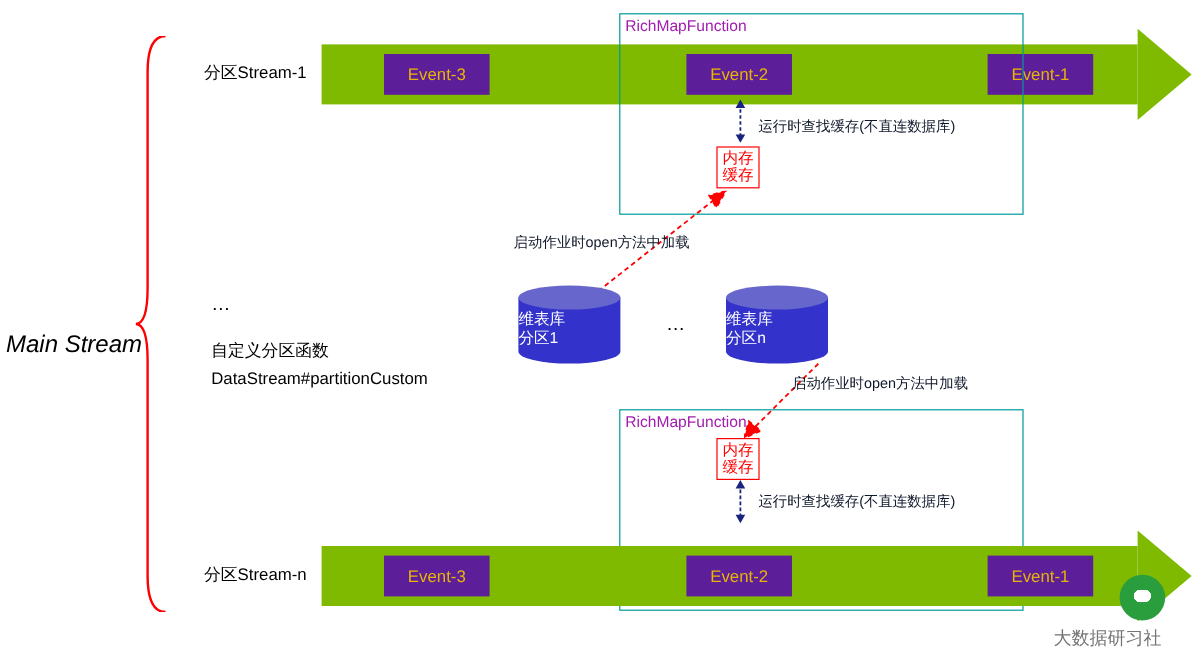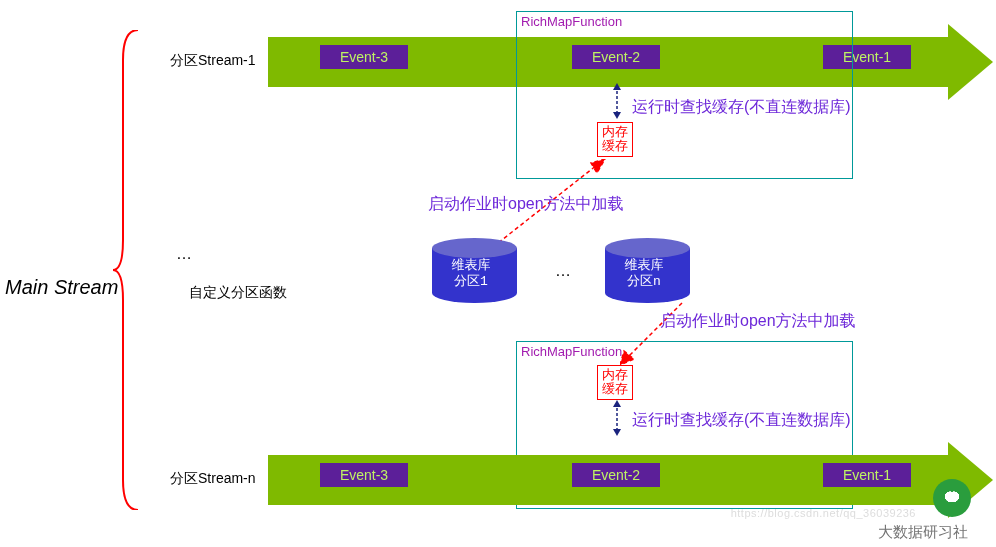--- a/index.html
+++ b/index.html
@@ -5,37 +5,37 @@
 body { margin: 0; font-family: Arial, sans-serif; background: #fff; }
 .canvas { position: relative; width: 996px; height: 547px; }
 
 .main-label { position: absolute; left: 5px; top: 276px; font-size: 20px; color: #000; font-style: italic; }
 .brace { position: absolute; left: 113px; top: 30px; width: 30px; height: 480px; }
 .brace svg { width: 100%; height: 100%; }
 
 .stream-label { position: absolute; font-size: 14px; color: #000; }
 .arrow-bar { position: absolute; background: #7fba00; height: 50px; }
 .arrow-head { position: absolute; width: 0; height: 0; border-top: 38px solid transparent; border-bottom: 38px solid transparent; border-left: 45px solid #7fba00; }
-.event-box { position: absolute; background: #5c1f99; color: #bef264; display: flex; align-items: center; justify-content: center; font-size: 14px; height: 24px; width: 88px; }
+.event-box { position: absolute; background: #5c1f99; color: #eab308; display: flex; align-items: center; justify-content: center; font-size: 14px; height: 34px; width: 88px; }
 
 .rich-box { position: absolute; border: 1px solid #009999; }
 .rich-label { position: absolute; font-size: 13px; color: #a21caf; }
 
 .cache-box { position: absolute; border: 1.5px solid red; color: red; font-size: 13px; text-align: center; line-height: 1.1; padding: 2px 4px; background: #fff; }
-.red-text { position: absolute; color: #6d28d9; font-size: 16px; }
+.red-text { position: absolute; color: #0f172a; font-size: 12px; }
 
 .db { position: absolute; width: 85px; height: 70px; }
 .db-top { width: 85px; height: 20px; background: #6666cc; border-radius: 50%; position: absolute; top: 0; }
 .db-body { width: 85px; height: 55px; background: #3333cc; position: absolute; top: 10px; border-radius: 0 0 42px 42px / 0 0 10px 10px; }
-.db-text { position: absolute; width: 78px; top: 20px; text-align: center; color: #fff; font-size: 13px; line-height: 1.2; font-family: Liberation Mono, monospace; }
+.db-text { position: absolute; width: 78px; top: 20px; text-align: left; color: #fff; font-size: 13px; line-height: 1.2; }
 
 .dashed-arrow { position: absolute; stroke: red; fill: none; stroke-dasharray: 4 3; stroke-width: 1.5; }
 .short-arrow { position: absolute; }
 
-.middle-text { position: absolute; font-size: 14px; color: #000; margin-left: 13px; }
+.middle-text { position: absolute; font-size: 14px; color: #000; }
 .dots { position: absolute; font-size: 16px; color: #000; }
 
 .watermark-logo { position: absolute; right: 25px; bottom: 30px; width: 38px; height: 38px; border-radius: 50%; background: #2a9d3d; display: flex; align-items: center; justify-content: center; }
 .watermark-logo::before { content: ""; width: 20px; height: 14px; background: radial-gradient(circle at 40% 40%, #fff 35%, transparent 36%), radial-gradient(circle at 60% 40%, #fff 35%, transparent 36%); border-radius: 50%; }
 .watermark-text { position: absolute; right: 28px; bottom: 5px; color: #737373; font-size: 15px; }
 .watermark-url { position: absolute; right: 80px; bottom: 28px; color: #ddd; font-size: 11px; letter-spacing: 0.5px; }
 </style>
 </head>
 <body>
 
@@ -84,20 +84,21 @@
   <div class="dots" style="left:555px; top:262px;">…</div>
   <div class="db" style="left:605px; top:238px;">
     <div class="db-body"></div>
       <div class="db-top"></div>
     <div class="db-text" style="white-space:pre;">维表库
 分区n</div>
   </div>
 
   <div class="dots" style="left:176px; top:245px;">…</div>
   <div class="middle-text" style="left:176px; top:284px;">自定义分区函数</div>
+  <div class="middle-text" style="left:176px; top:307px;">DataStream#partitionCustom</div>
 
   <div class="rich-box" style="left:516px; top:341px; width:335px; height:166px;"></div>
   <div class="rich-label" style="left:521px; top:344px;">RichMapFunction</div>
 
   <svg class="dashed-arrow" style="left:620px; top:297px;" width="70" height="70">
     <line x1="62" y1="6" x2="6" y2="62"></line>
     <polygon points="0,68 4,54 14,62" fill="red"></polygon>
   </svg>
   <div class="red-text" style="left:660px; top:311px;">启动作业时open方法中加载</div>
 
@@ -112,15 +113,14 @@
   <div class="red-text" style="left:632px; top:410px;">运行时查找缓存(不直连数据库)</div>
 
   <div class="stream-label" style="left:170px; top:470px;">分区Stream-n</div>
   <div class="arrow-bar" style="left:268px; top:455px; width:680px;"></div>
   <div class="arrow-head" style="left:948px; top:442px;"></div>
   <div class="event-box" style="left:320px; top:463px;">Event-3</div>
   <div class="event-box" style="left:572px; top:463px;">Event-2</div>
   <div class="event-box" style="left:823px; top:463px;">Event-1</div>
 
   <div class="watermark-logo"></div>
-  <div class="watermark-url">https://blog.csdn.net/qq_36039236</div>
   <div class="watermark-text">大数据研习社</div>
 </div>
 
 </body></html>

